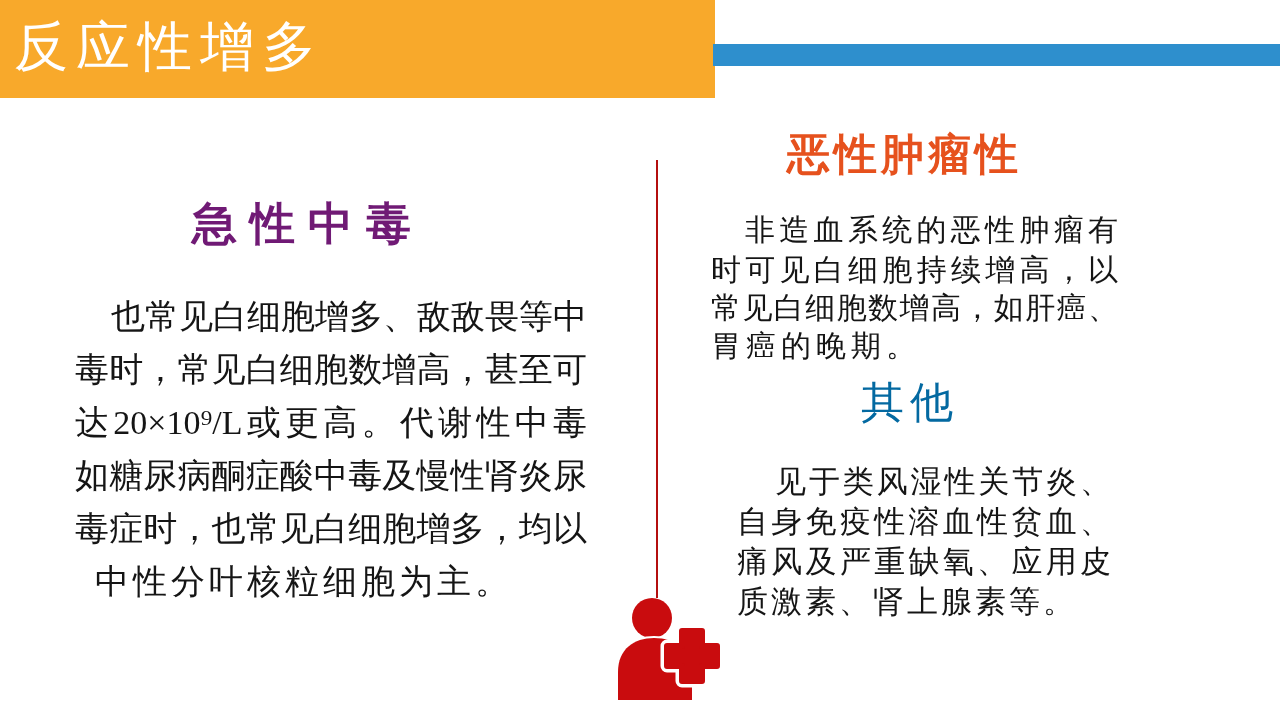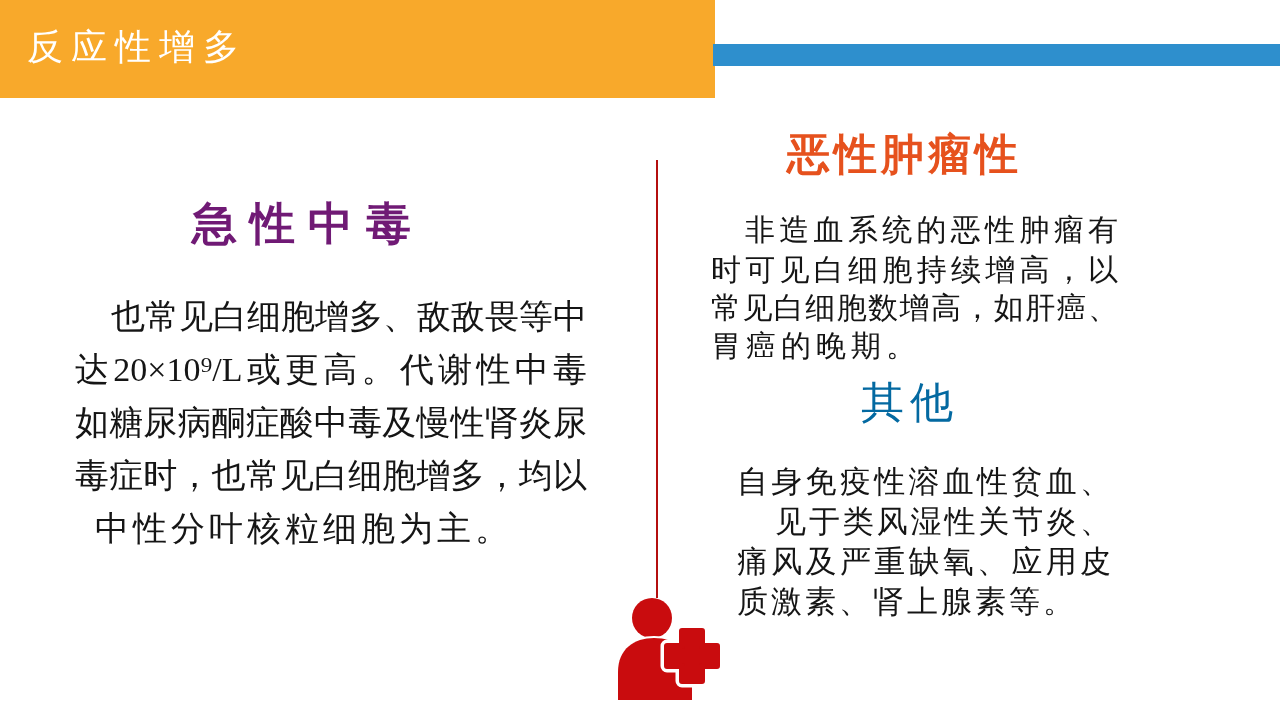--- a/index.html
+++ b/index.html
@@ -20,26 +20,25 @@
   
   .banner {
     position: absolute;
     left: 0; top: 0;
     width: 715px; height: 98px;
     background: #F8A92B;
   }
   .banner-title {
     position: absolute;
     left: 14px; top: 12px;
-    font-size: 36px;
+    font-size: 54px;
     line-height: 70px;
     color: #ffffff;
     letter-spacing: 8px;
     white-space: nowrap;
-    margin-left: 13px;
   }
   .accent-bar {
     position: absolute;
     left: 713px; top: 44px;
     width: 567px; height: 22px;
     background: #2E8FCD;
   }
   
   .heading-left {
     position: absolute;
@@ -149,42 +148,43 @@
   <div class="banner">
     <div class="banner-title">反应性增多</div>
   </div>
 
   <div class="accent-bar"></div>
 
   <div class="heading-left">急性中毒</div>
 
   <div class="left-para">
     <div class="line indent">也常见白细胞增多、敌敌畏等中</div>
+    <div class="line">毒时，常见白细胞数增高，甚至可</div>
     <div class="line">达20×10⁹/L或更高。代谢性中毒</div>
     <div class="line">如糖尿病酮症酸中毒及慢性肾炎尿</div>
     <div class="line">毒症时，也常见白细胞增多，均以</div>
     <div class="line last">中性分叶核粒细胞为主。</div>
   </div>
 
   <div class="divider-line"></div>
 
   <div class="heading-tumor">恶性肿瘤性</div>
 
   <div class="right-para1">
     <div class="rline indent">非造血系统的恶性肿瘤有</div>
     <div class="rline">时可见白细胞持续增高，以</div>
     <div class="rline">常见白细胞数增高，如肝癌、</div>
     <div class="rline last">胃癌的晚期。</div>
   </div>
 
   <div class="heading-other">其他</div>
 
   <div class="right-para2">
+    <div class="rline indent">见于类风湿性关节炎、</div>
     <div class="rline">自身免疫性溶血性贫血、</div>
-    <div class="rline indent">见于类风湿性关节炎、</div>
     <div class="rline">痛风及严重缺氧、应用皮</div>
     <div class="rline last">质激素、肾上腺素等。</div>
   </div>
 
   <div class="person-icon">
     <svg width="134" height="112" viewBox="0 0 134 112" xmlns="http://www.w3.org/2000/svg">
 
       <circle cx="40" cy="26" r="20" fill="#C90C0E"></circle>
 
       <path d="M6,108 L6,80 C6,57 22,46 42,46 C64,46 78,58 80,74 L80,108 Z" fill="#C90C0E" stroke="#ffffff" stroke-width="4" paint-order="stroke"></path>

